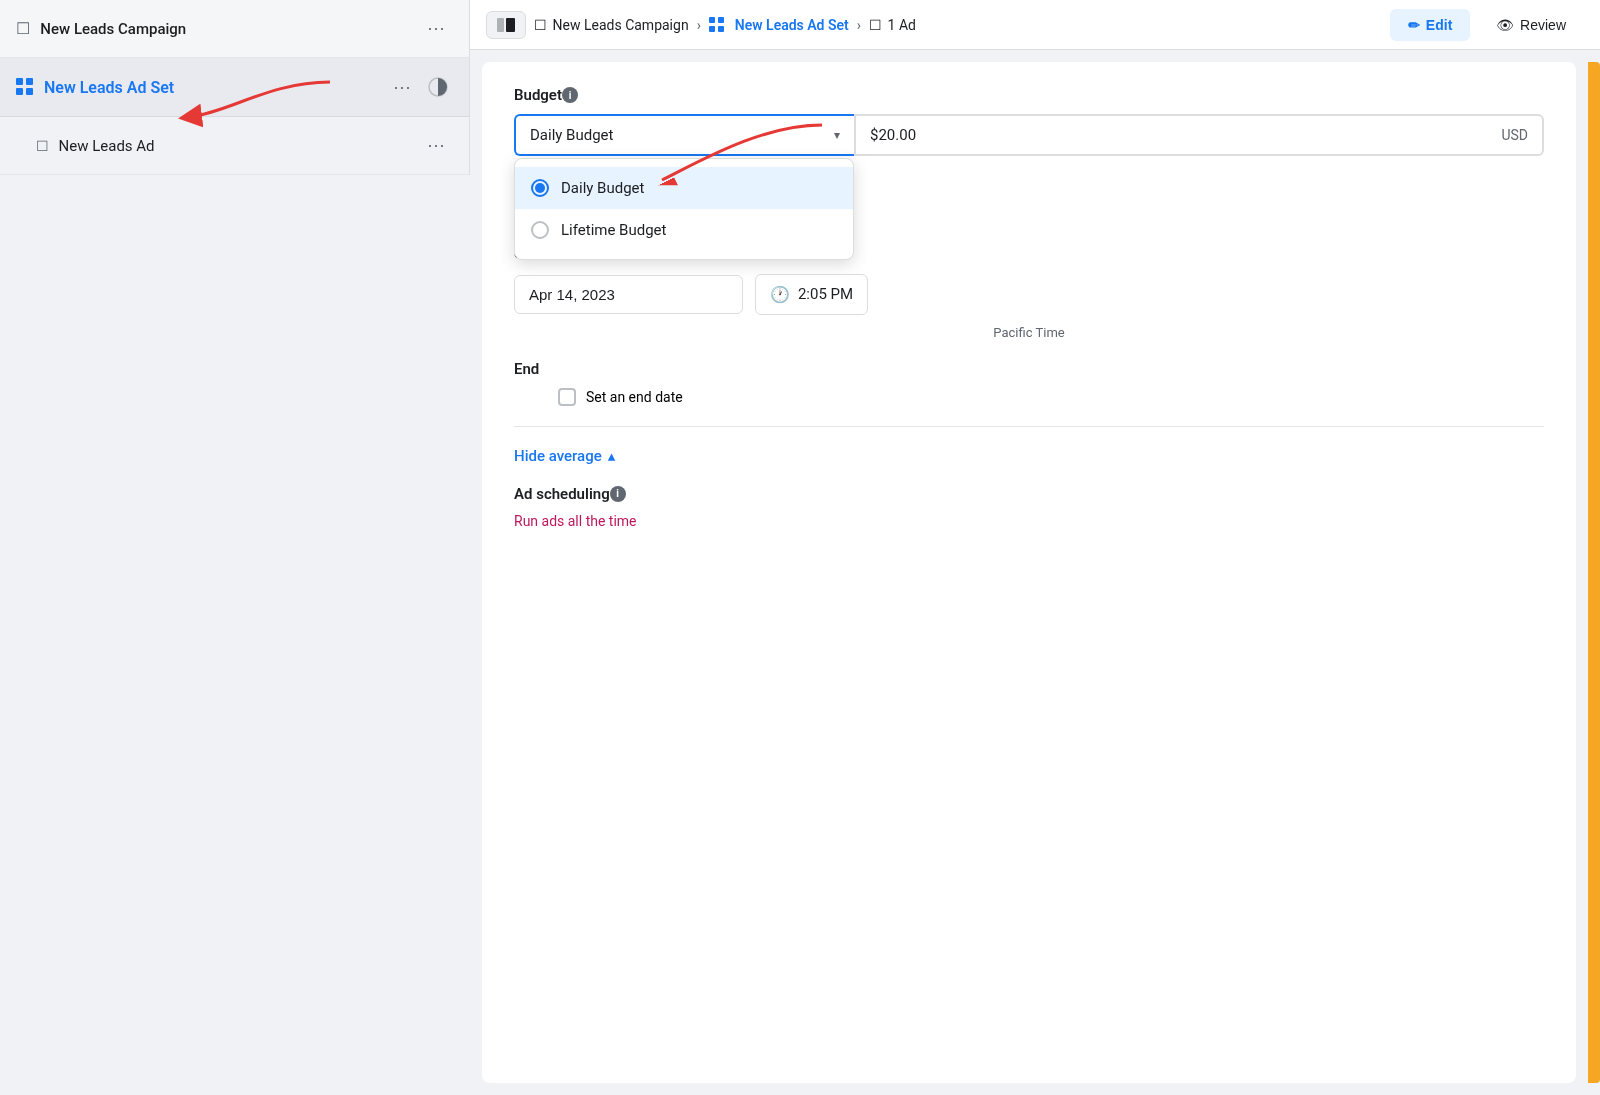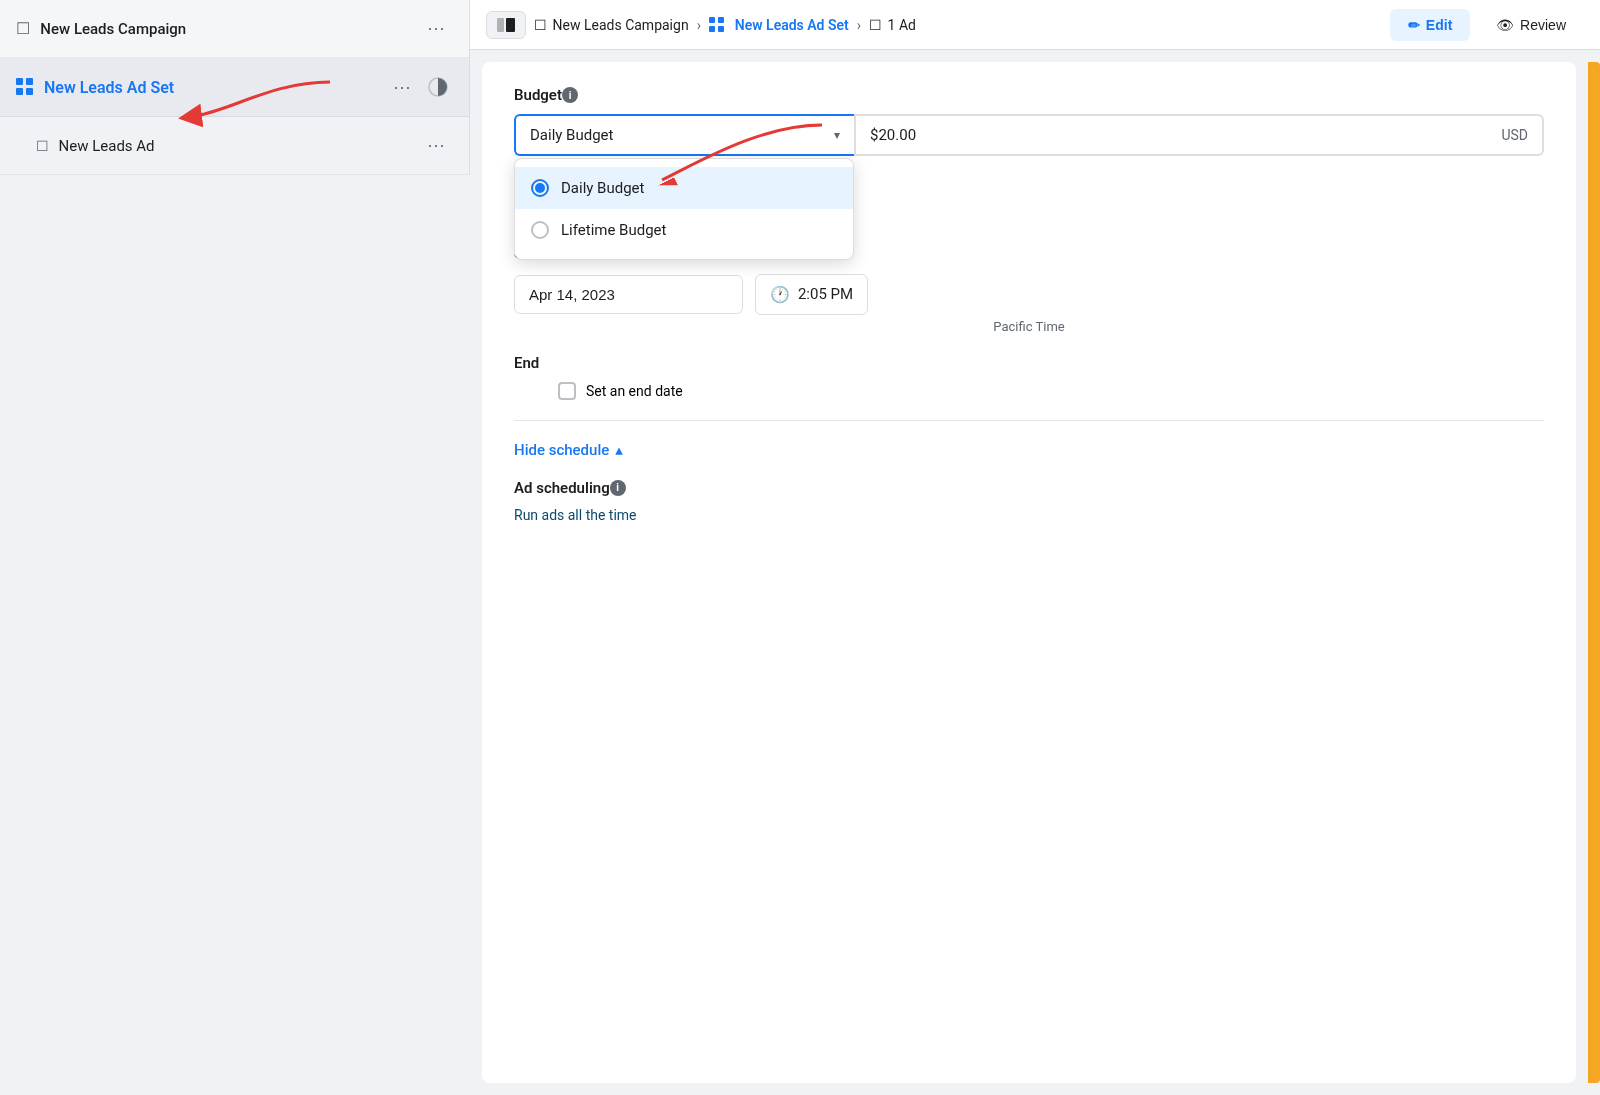--- a/index.html
+++ b/index.html
@@ -66,32 +66,32 @@
     .budget-info { font-size: 13px; color: #606770; margin-top: 10px; line-height: 1.5; }
     .budget-info a { color: #1877f2; text-decoration: none; }
 
     
     .schedule-section { margin-top: 24px; }
     .divider { border: none; border-top: 1px solid #e4e6e9; margin: 20px 0; }
 
     .start-date-row { display: flex; gap: 12px; align-items: center; margin-top: 12px; }
     .date-input { border: 1px solid #ddd; border-radius: 6px; padding: 10px 14px; font-size: 15px; color: #1c1e21; background: white; cursor: pointer; min-width: 150px; }
     .time-input { border: 1px solid #ddd; border-radius: 6px; padding: 10px 14px; font-size: 15px; color: #1c1e21; background: white; cursor: pointer; display: flex; align-items: center; gap: 8px; }
-    .timezone-label { font-size: 13px; color: #606770; text-align: center; margin-top: 4px; }
+    .timezone-label { font-size: 13px; color: #606770; text-align: center; margin-top: 10px; }
 
     .end-section { margin-top: 20px; }
     .end-row { display: flex; align-items: center; gap: 10px; margin-top: 10px; padding-left: 44px; }
     .checkbox { width: 18px; height: 18px; border: 2px solid #bcc0c4; border-radius: 4px; cursor: pointer; }
 
     
     .hide-options-row { display: flex; align-items: center; gap: 6px; color: #1877f2; font-size: 15px; font-weight: 500; cursor: pointer; margin-top: 8px; margin-bottom: 20px; }
 
     
     .ad-scheduling-section { }
-    .ad-scheduling-value { font-size: 14px; color: #0c4a6e; margin-top: 6px; }
+    .ad-scheduling-value { font-size: 14px; color: #be185d; margin-top: 6px; }
 
     
     .audience-hint { font-size: 16px; font-weight: 700; color: #1c1e21; margin-top: 8px; }
 
     
     .sidebar-wrapper { position: relative; }
   </style>
 </head>
 <body>
 
@@ -255,21 +255,21 @@
           <div class="end-row">
             <div class="checkbox"></div>
             <span>Set an end date</span>
           </div>
         </div>
       </div>
 
       <hr class="divider">
 
       <div class="hide-options-row">
-        <span>Hide schedule</span>
+        <span>Hide average</span>
         <span>▴</span>
       </div>
 
       <div class="ad-scheduling-section">
         <div class="field-label">
           <span>Ad scheduling</span>
           <span class="info-icon">i</span>
         </div>
         <div class="ad-scheduling-value">Run ads all the time</div>
       </div>

